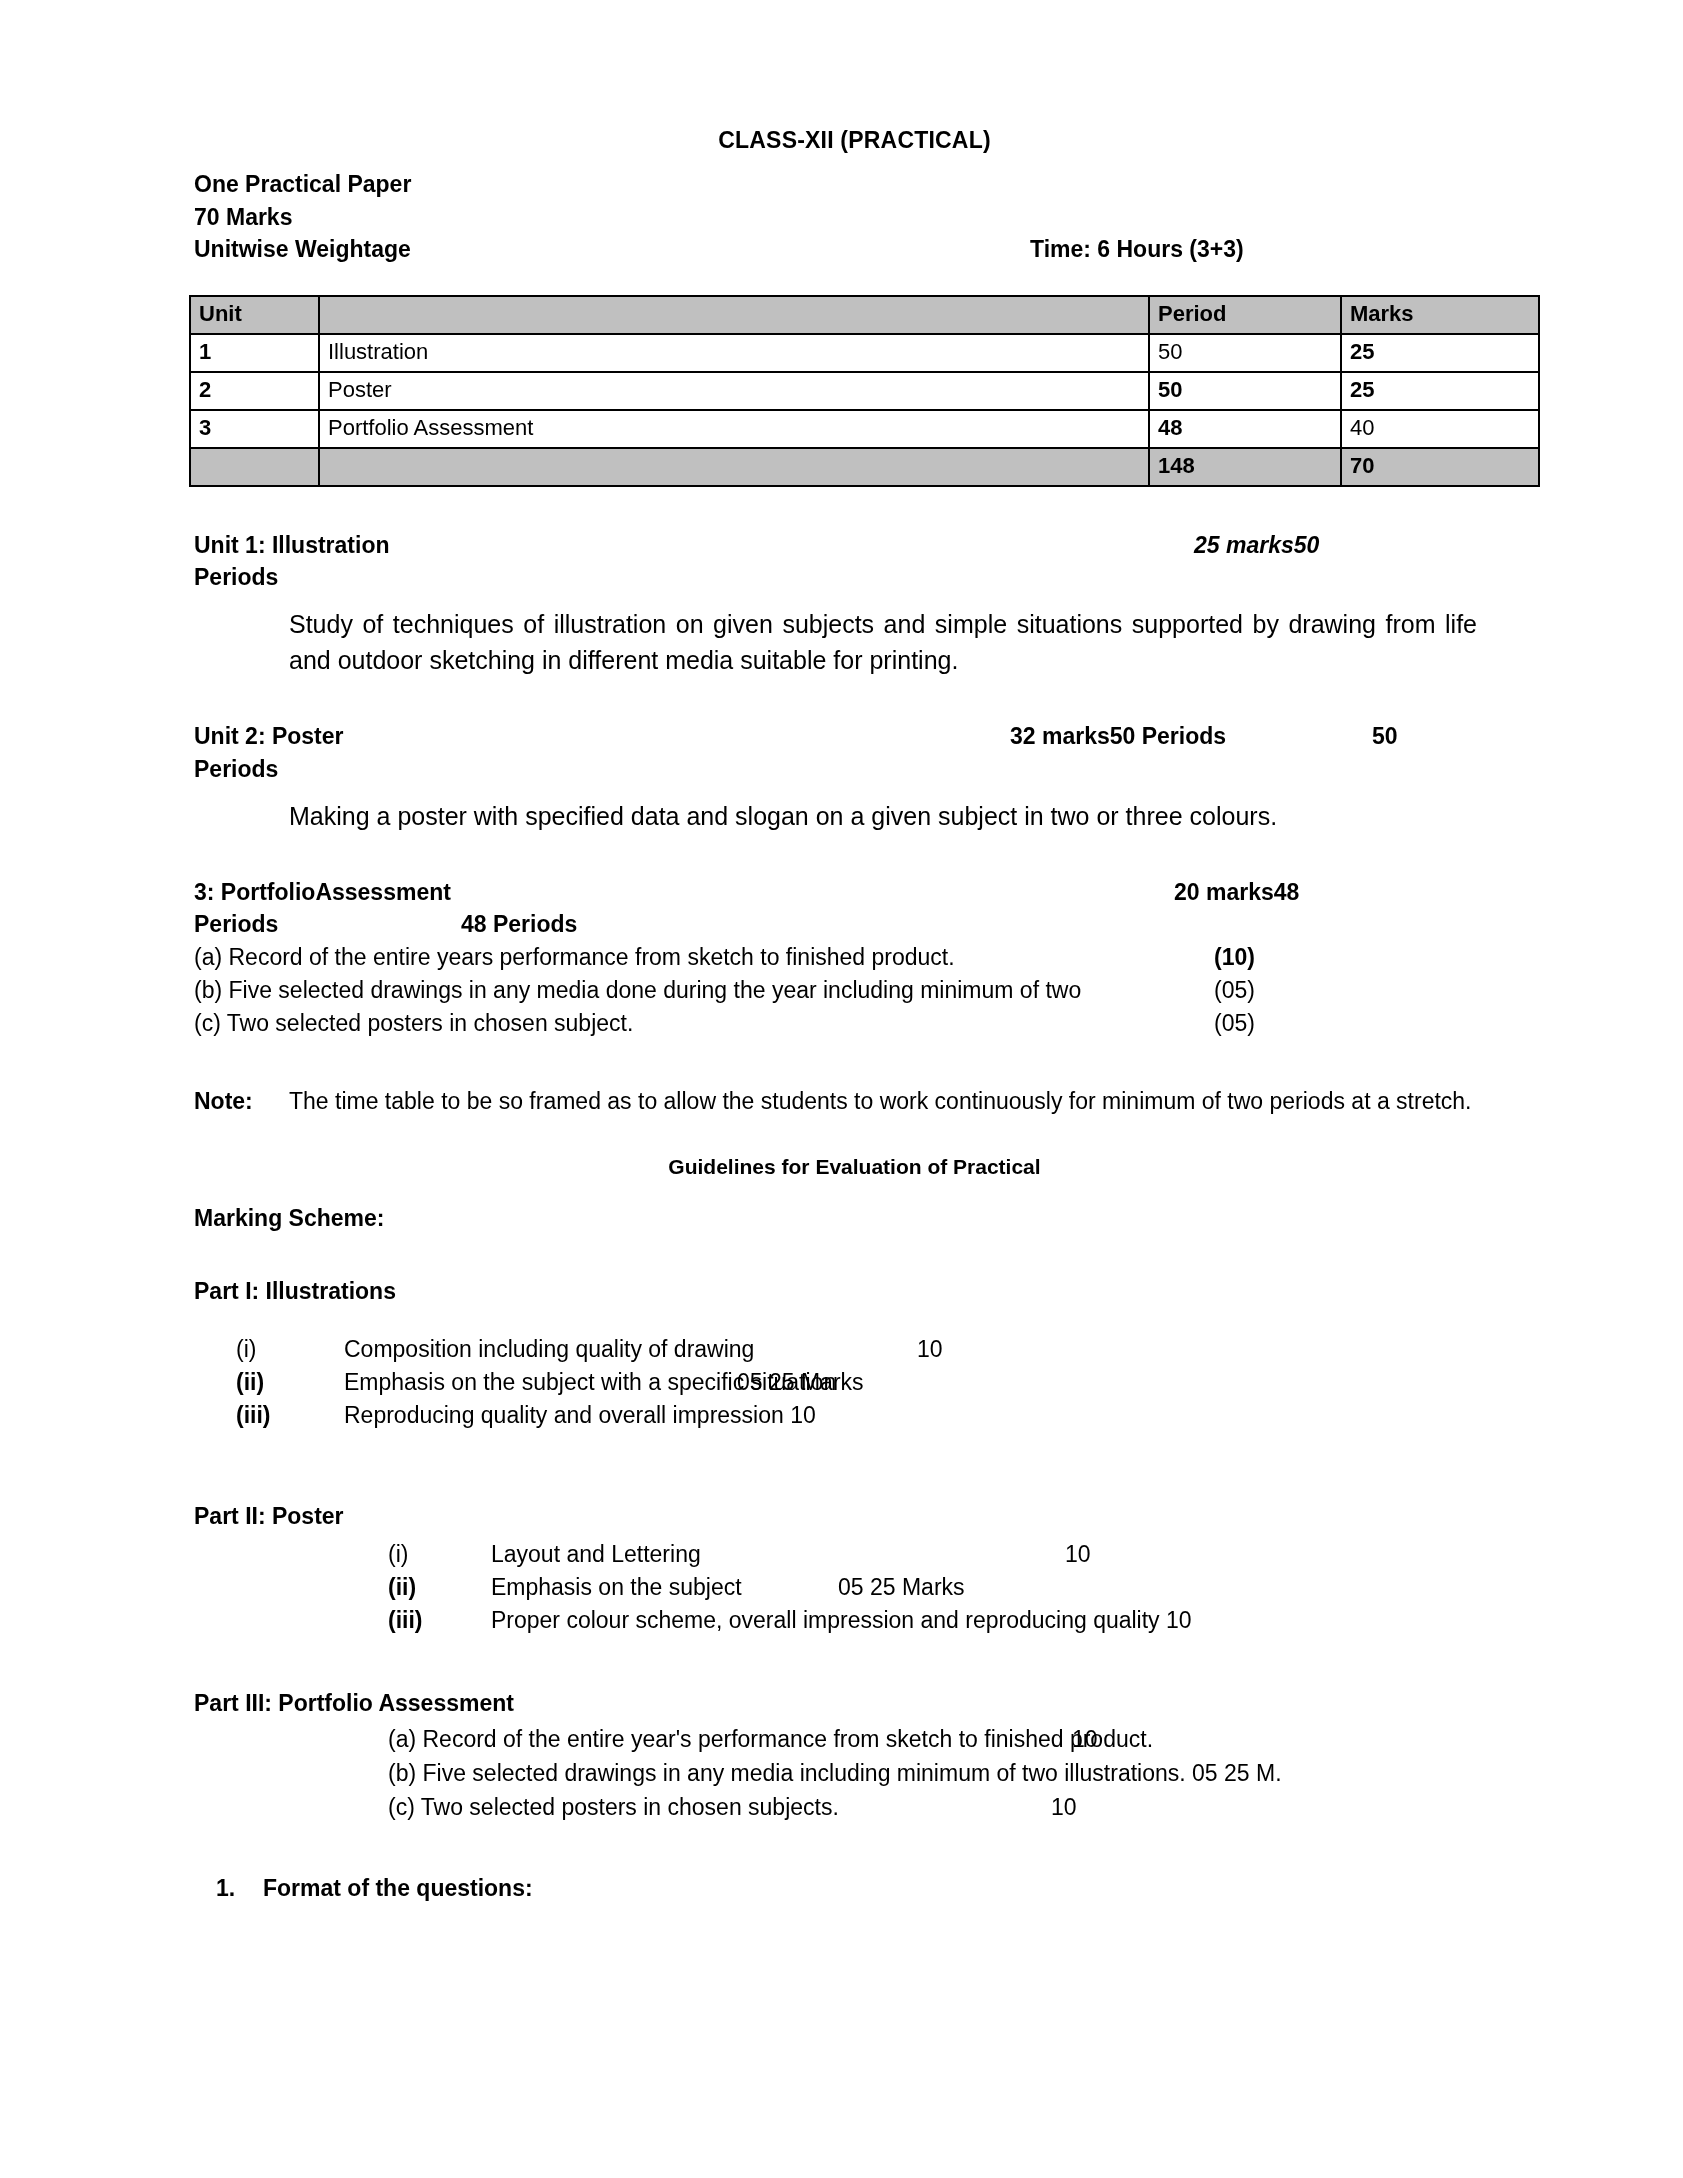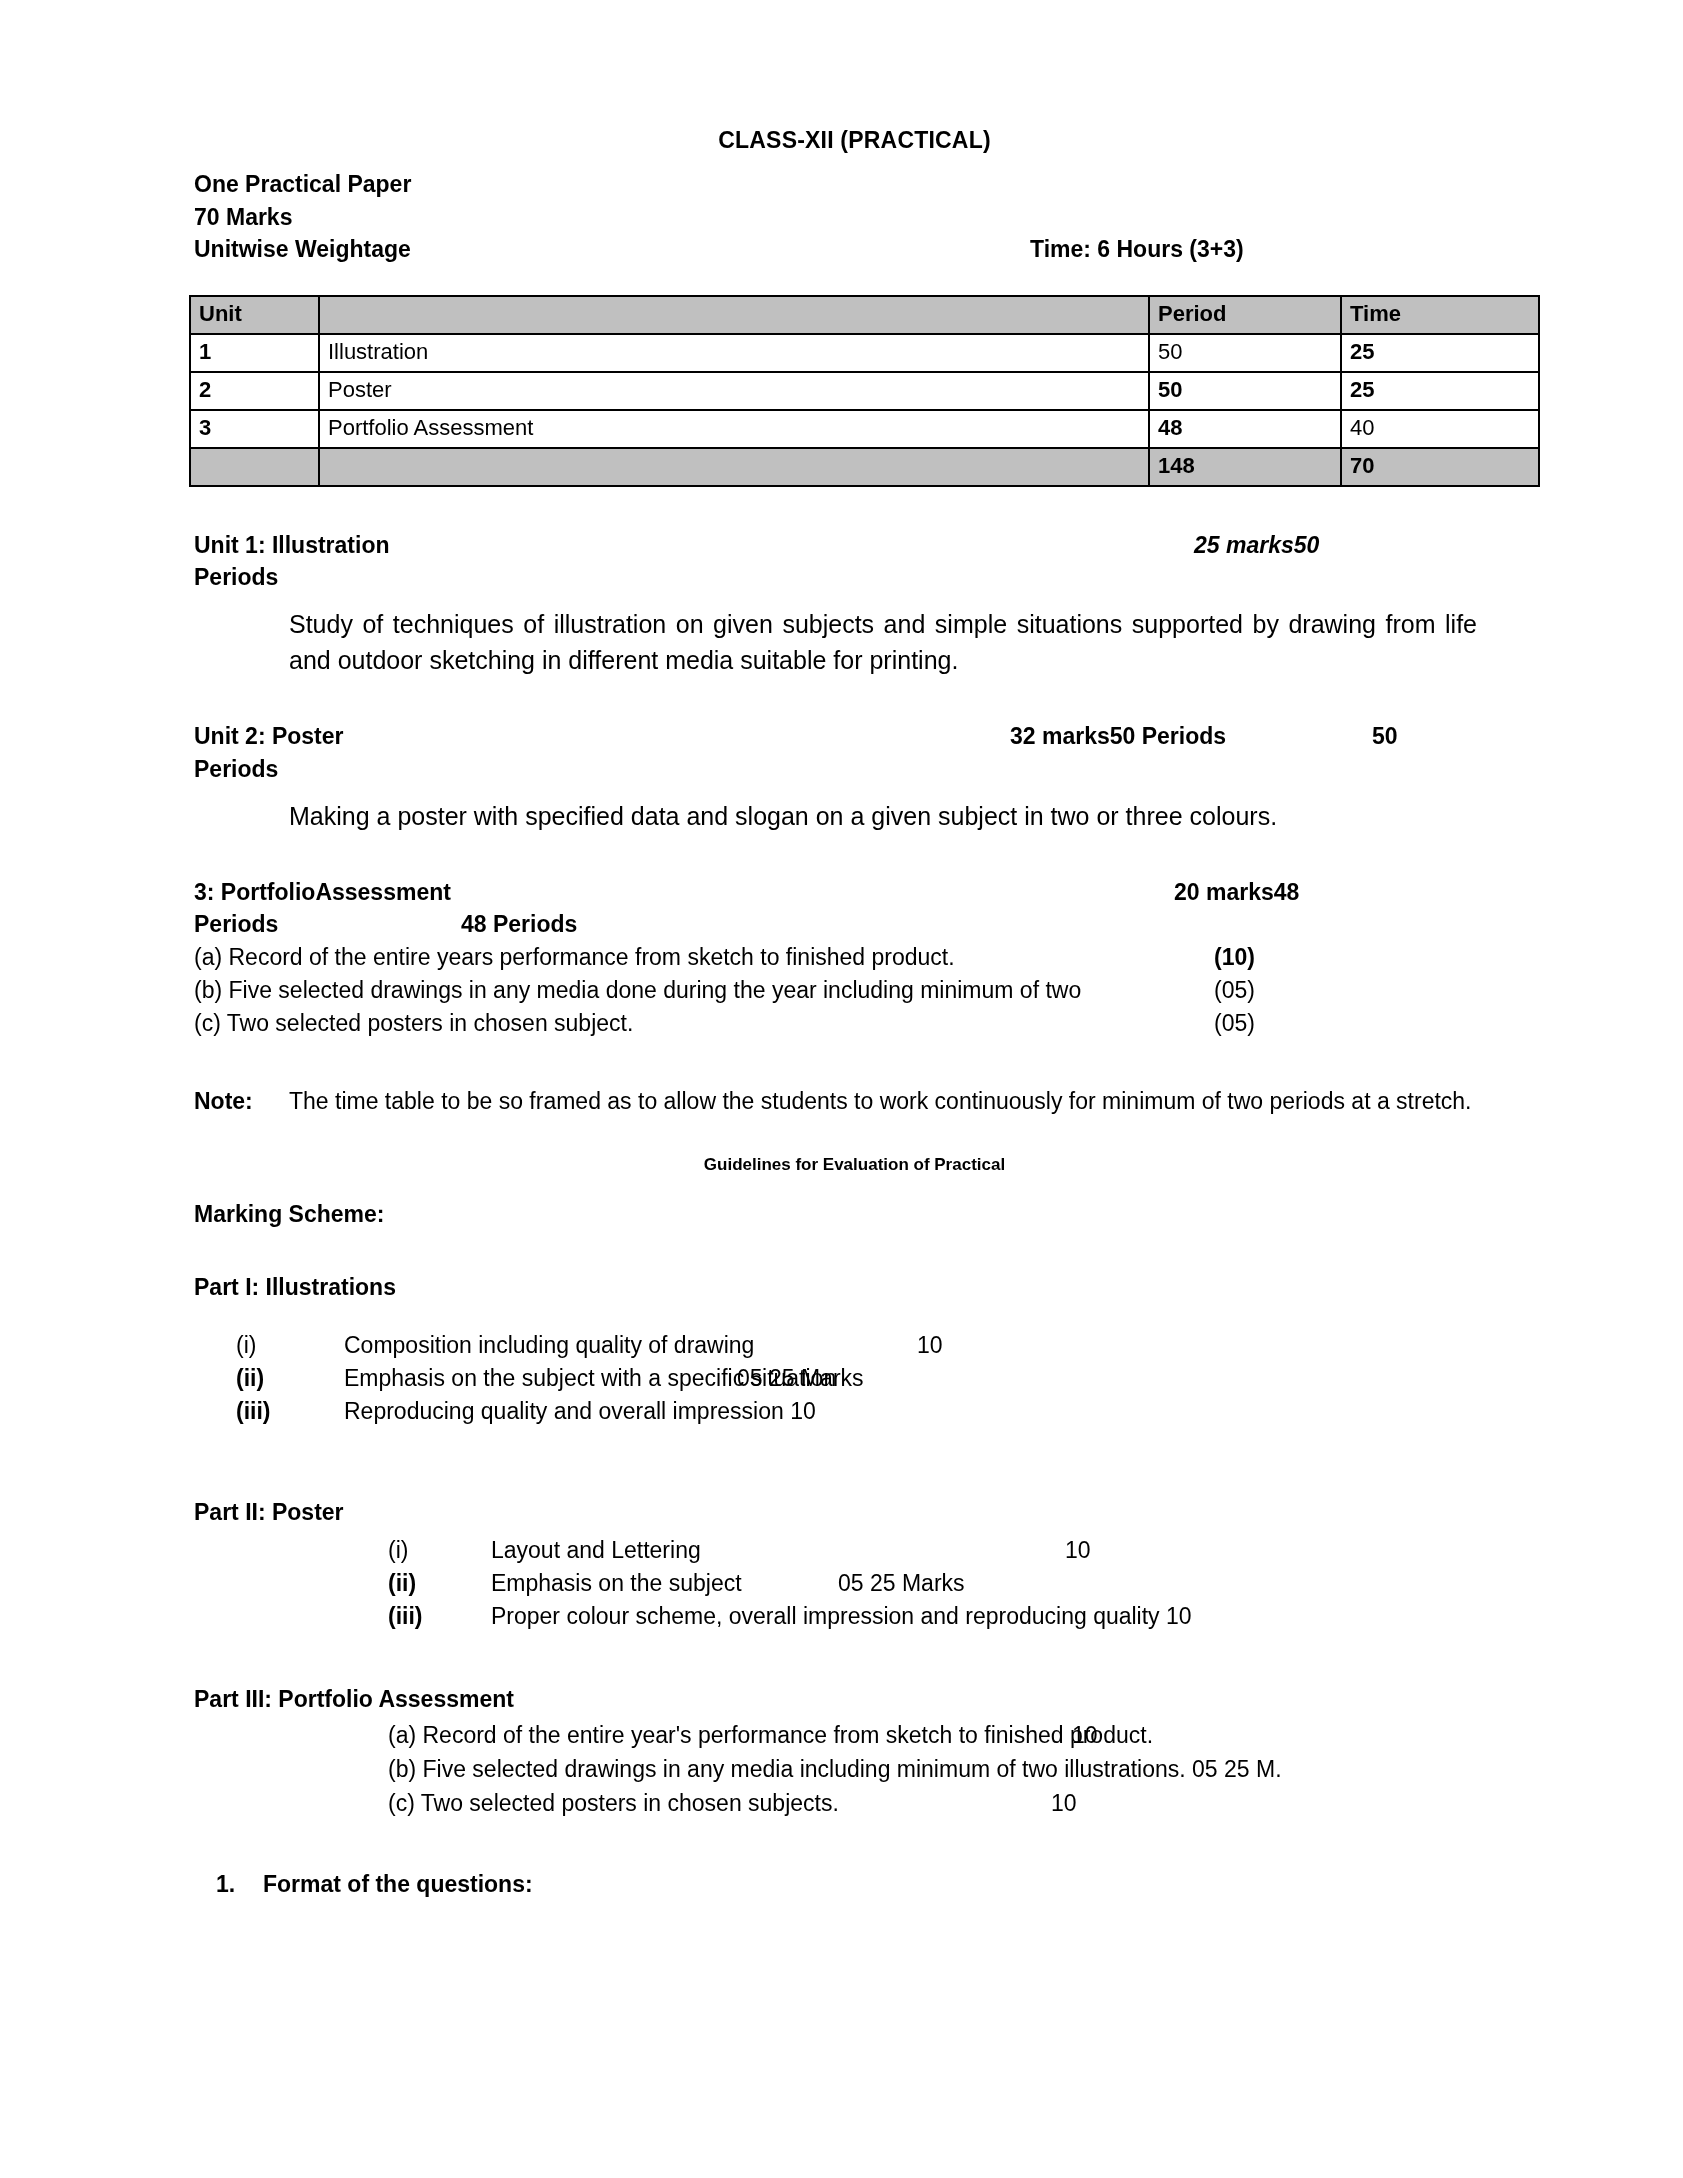--- a/index.html
+++ b/index.html
@@ -126,21 +126,21 @@
   .note-row .note-lbl {
     position: absolute;
     left: 0;
     top: 0;
     font-weight: bold;
   }
 
   .center-head {
     text-align: center;
     font-weight: bold;
-    font-size: 17px;
+    font-size: 21px;
     margin-top: 38px;
     padding-left: 24px;
   }
   .sub-head {
     font-weight: bold;
     font-size: 23px;
     margin-top: 26px;
   }
   .part-head {
     font-weight: bold;
@@ -217,21 +217,21 @@
       <span>Unitwise Weightage</span>
       <span class="right">Time: 6 Hours (3+3)</span>
     </div>
 
     <table class="weightage">
       <tbody>
         <tr class="head">
           <td class="col-unit">Unit</td>
           <td class="col-name"></td>
           <td class="col-period">Period</td>
-          <td class="col-marks">Time</td>
+          <td class="col-marks">Marks</td>
         </tr>
         <tr>
           <td class="b">1</td>
           <td class="n">Illustration</td>
           <td class="n">50</td>
           <td class="b">25</td>
         </tr>
         <tr>
           <td class="b">2</td>
           <td class="n">Poster</td>

